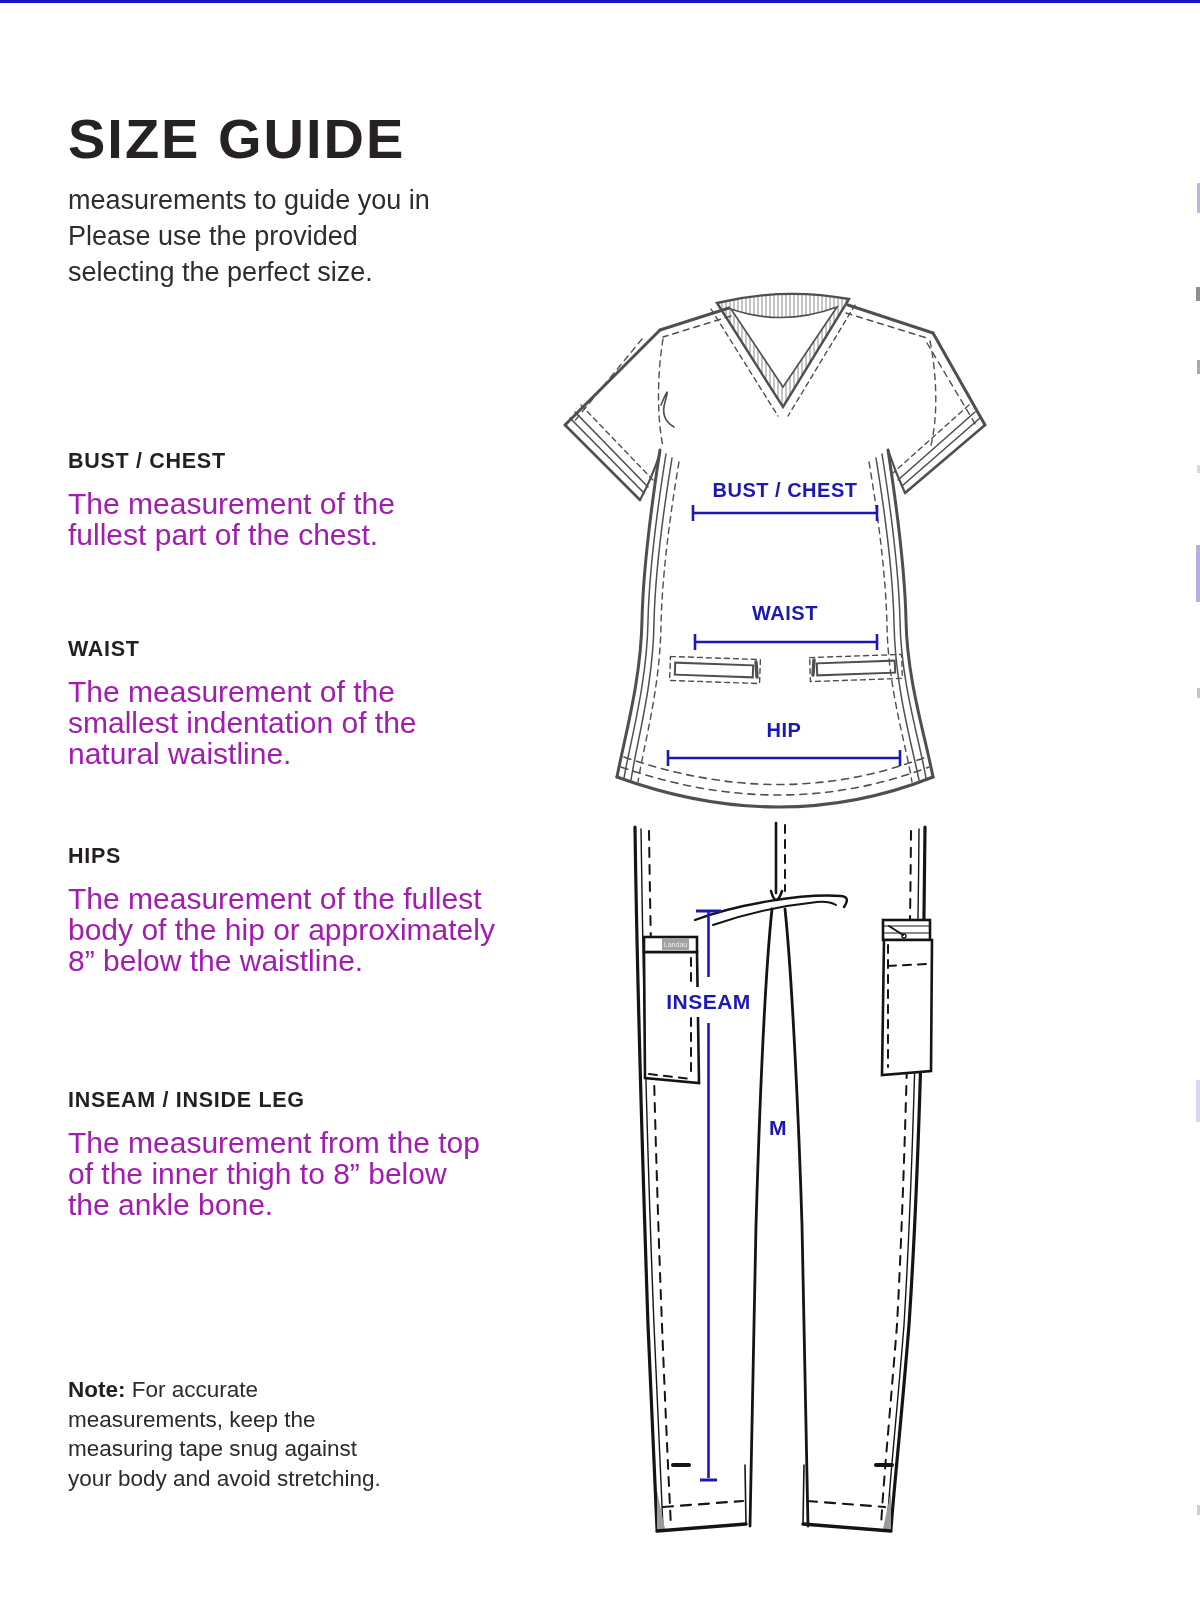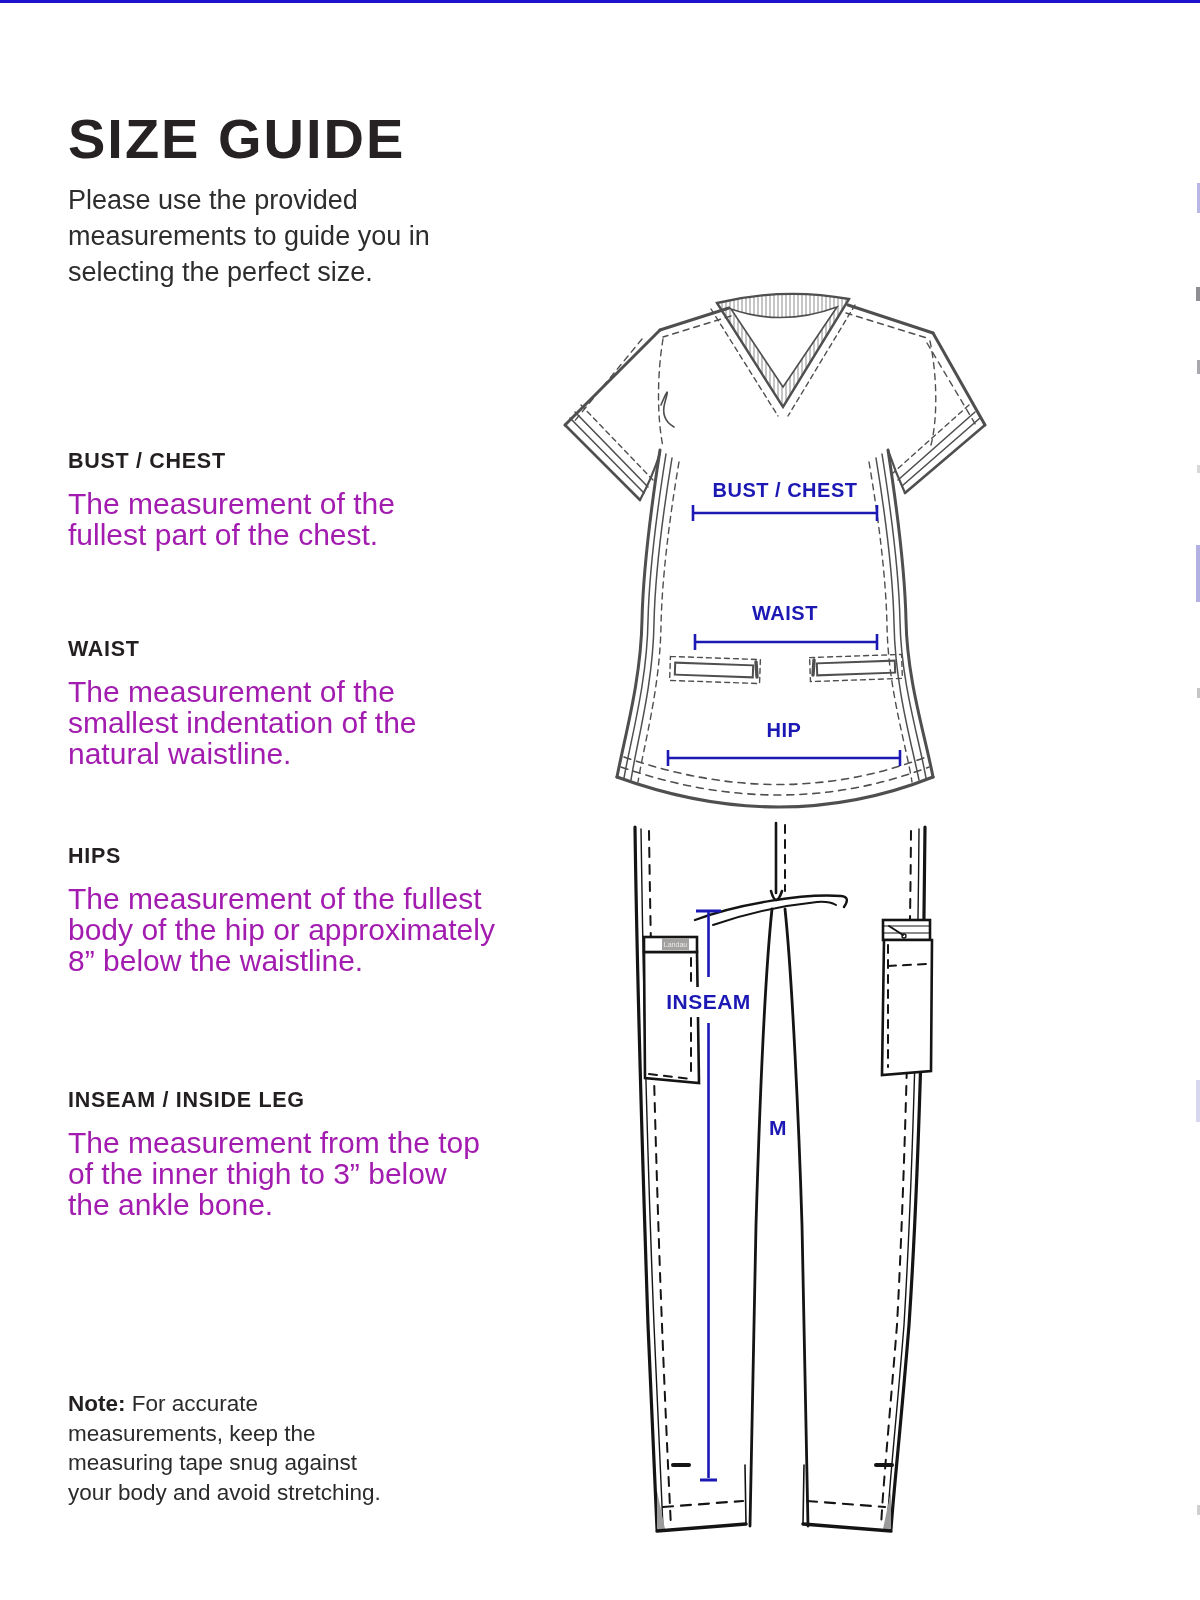--- a/index.html
+++ b/index.html
@@ -15,39 +15,39 @@
   .intro{position:absolute;left:68px;top:182px;font-size:27px;line-height:36px;color:#2d2d2d;}
   .section{position:absolute;left:68px;}
   .section h3{
     margin:0 0 14px 0;font-size:21.5px;font-weight:700;letter-spacing:0.7px;color:#231f20;white-space:nowrap;
   }
   .section .body{font-size:30px;line-height:31px;color:#a21caf;}
   .sec-bust{top:449px;}
   .sec-waist{top:637px;}
   .sec-hips{top:844px;}
   .sec-inseam{top:1088px;}
-  .note{position:absolute;left:68px;top:1375px;font-size:22.5px;line-height:29.5px;color:#2b2b2b;margin-top:14px;}
+  .note{position:absolute;left:68px;top:1375px;font-size:22.5px;line-height:29.5px;color:#2b2b2b;}
   .note strong{font-weight:700;color:#231f20;}
   .diagram{position:absolute;left:545px;top:275px;width:450px;height:1280px;}
   .edge-mark{position:absolute;}
   text.blue-label{
     font-family:"Liberation Sans", sans-serif;font-weight:700;
     fill:#1b18b4;letter-spacing:0.5px;
   }
 </style>
 </head>
 <body>
 
 <div class="top-border"></div>
 
 <h1 class="page-title">SIZE GUIDE</h1>
 
 <div class="intro">
+  <div>measurements to guide you in</div>
   <div>Please use the provided</div>
-  <div>measurements to guide you in</div>
   <div>selecting the perfect size.</div>
 </div>
 
 <div class="section sec-bust">
   <h3>BUST / CHEST</h3>
   <div class="body">
     <div>The measurement of the</div>
     <div>fullest part of the chest.</div>
   </div>
 </div>
@@ -67,21 +67,21 @@
     <div>The measurement of the fullest</div>
     <div>body of the hip or approximately</div>
     <div>8” below the waistline.</div>
   </div>
 </div>
 
 <div class="section sec-inseam">
   <h3>INSEAM / INSIDE LEG</h3>
   <div class="body">
     <div>The measurement from the top</div>
-    <div>of the inner thigh to 3” below</div>
+    <div>of the inner thigh to 8” below</div>
     <div>the ankle bone.</div>
   </div>
 </div>
 
 <div class="note">
   <div><strong>Note:</strong><span> For accurate</span></div>
   <div>measurements, keep the</div>
   <div>measuring tape snug against</div>
   <div>your body and avoid stretching.</div>
 </div>

